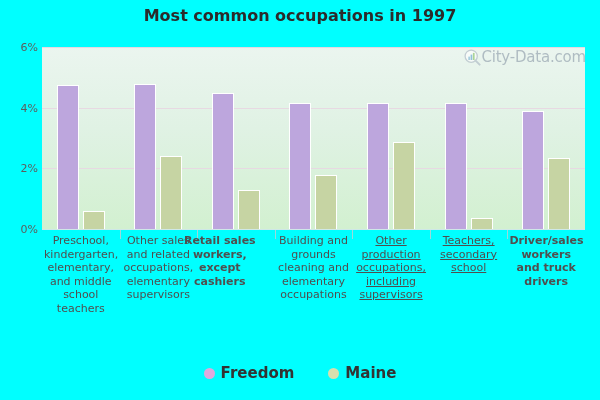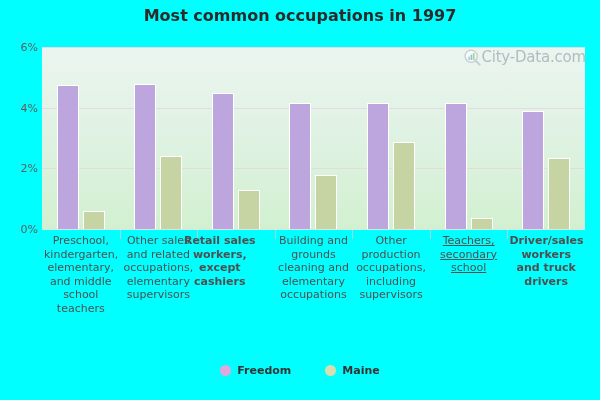--- a/index.html
+++ b/index.html
@@ -116,21 +116,21 @@
     display: flex;
     align-items: center;
     gap: 6px;
   }
   .legend-swatch {
     width: 11px; height: 11px;
     border-radius: 50%;
     display: inline-block;
   }
   .legend-label {
-    font-size: 11px;
+    font-size: 15px;
     font-weight: bold;
     color: #333333;
     font-family: "DejaVu Sans", sans-serif;
   }
   
   #watermark {
     position: absolute;
     right: 14px;
     top: 48px;
     display: flex;
@@ -202,21 +202,21 @@
       <div class="cat-separator" style="left: 274.714px;"></div>
       <div class="cat-separator" style="left: 352.286px;"></div>
       <div class="cat-separator" style="left: 429.857px;"></div>
       <div class="cat-separator" style="left: 507.429px;"></div>
     </div>
   <div id="cat-labels-layer">
       <div class="cat-label" style="left: 44px; width: 73.5714px;">Preschool, kindergarten, elementary, and middle school teachers</div>
       <div class="cat-label" style="left: 121.571px; width: 73.5714px;">Other sales and related occupations, elementary supervisors</div>
       <div class="cat-label" style="left: 183px; width: 73.5714px; font-weight: bold;">Retail sales workers, except cashiers</div>
       <div class="cat-label" style="left: 276.714px; width: 73.5714px;">Building and grounds cleaning and elementary occupations</div>
-      <div class="cat-label" style="left: 354.286px; width: 73.5714px;">Other production occupations, including supervisors</div>
+      <div class="cat-label" style="left: 354.286px; width: 73.5714px; text-decoration: underline;">Other production occupations, including supervisors</div>
       <div class="cat-label" style="left: 431.857px; width: 73.5714px; text-decoration: underline;">Teachers, secondary school</div>
       <div class="cat-label" style="left: 509.429px; width: 73.5714px; font-weight: bold;">Driver/sales workers and truck drivers</div>
     </div>
 
   <div id="watermark">
     <svg width="17" height="17" viewBox="0 0 17 17">
       <circle cx="7.2" cy="7.2" r="6.1" fill="#ffffff" stroke="#aab6c2" stroke-width="1.3"></circle>
       <rect x="4.3" y="7.6" width="1.7" height="3.4" fill="#7fb8d8"></rect>
       <rect x="6.6" y="5.6" width="1.7" height="5.4" fill="#5fa3cc"></rect>
       <rect x="8.9" y="3.9" width="1.7" height="7.1" fill="#86c05f"></rect>

